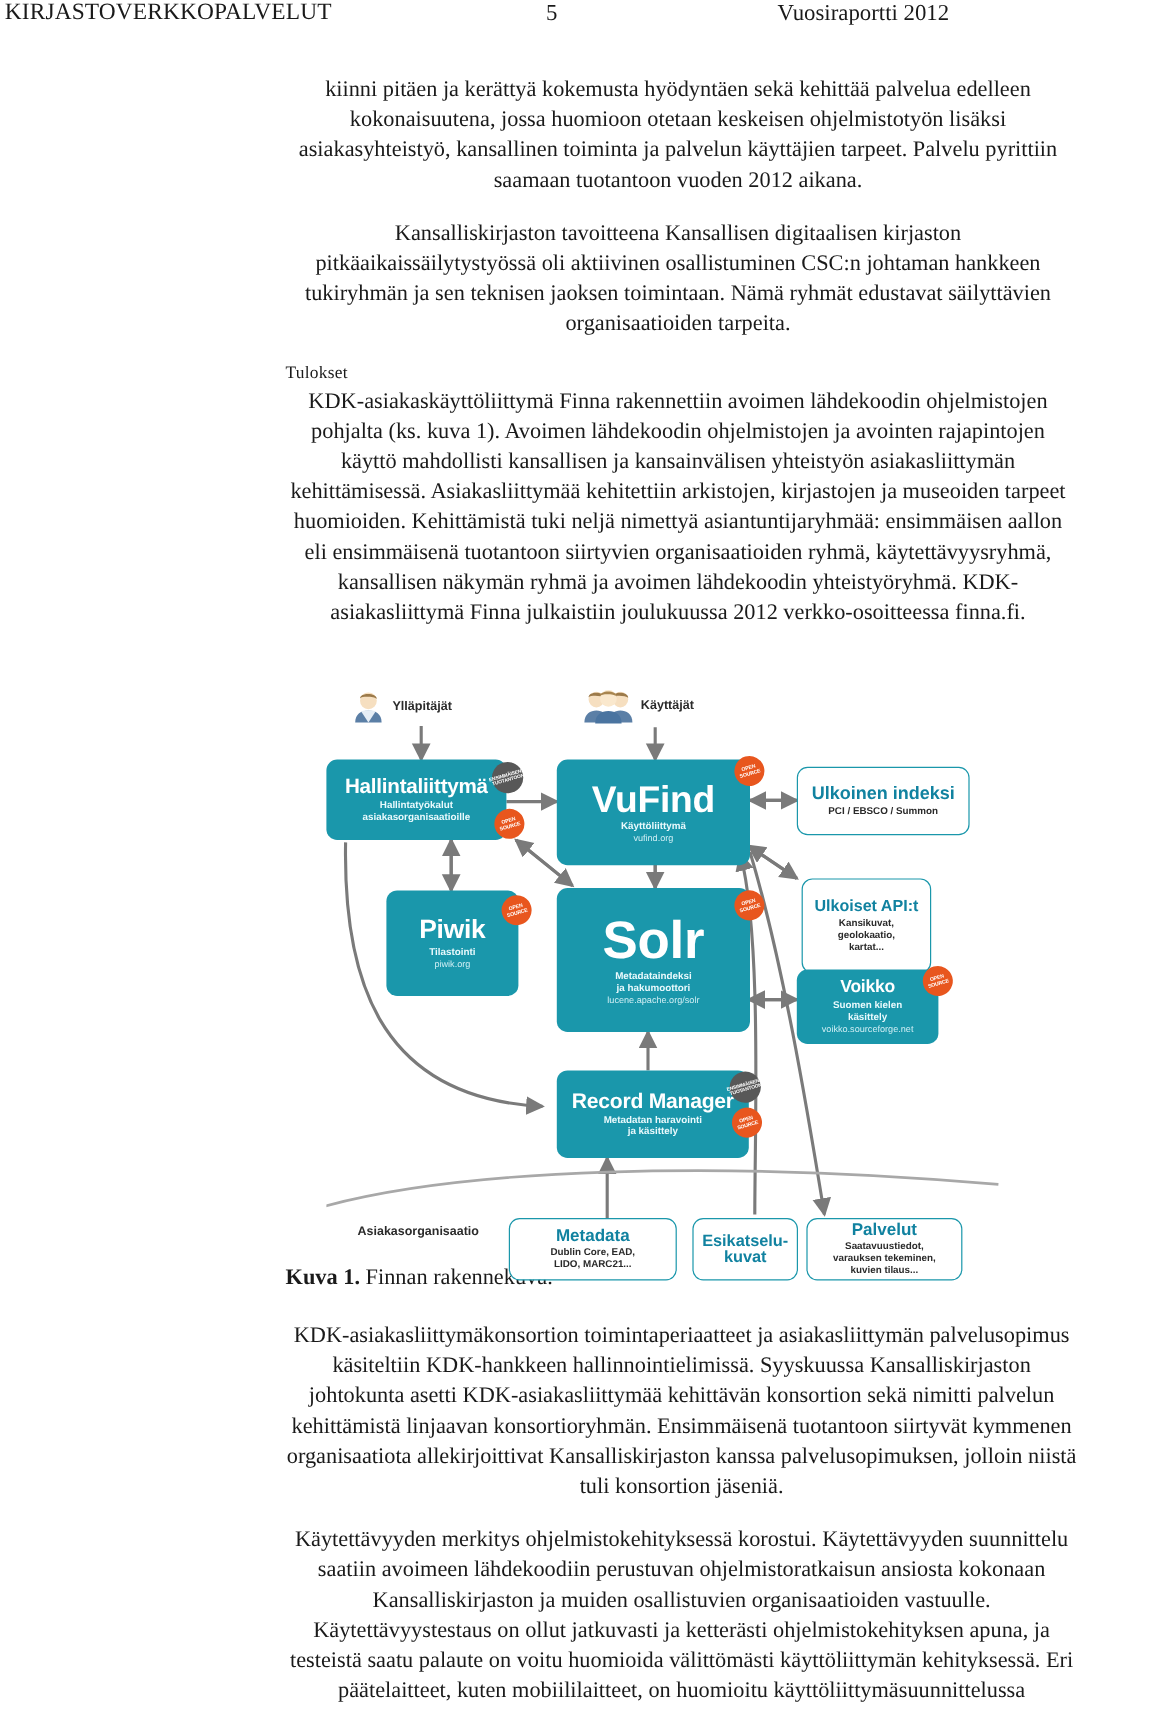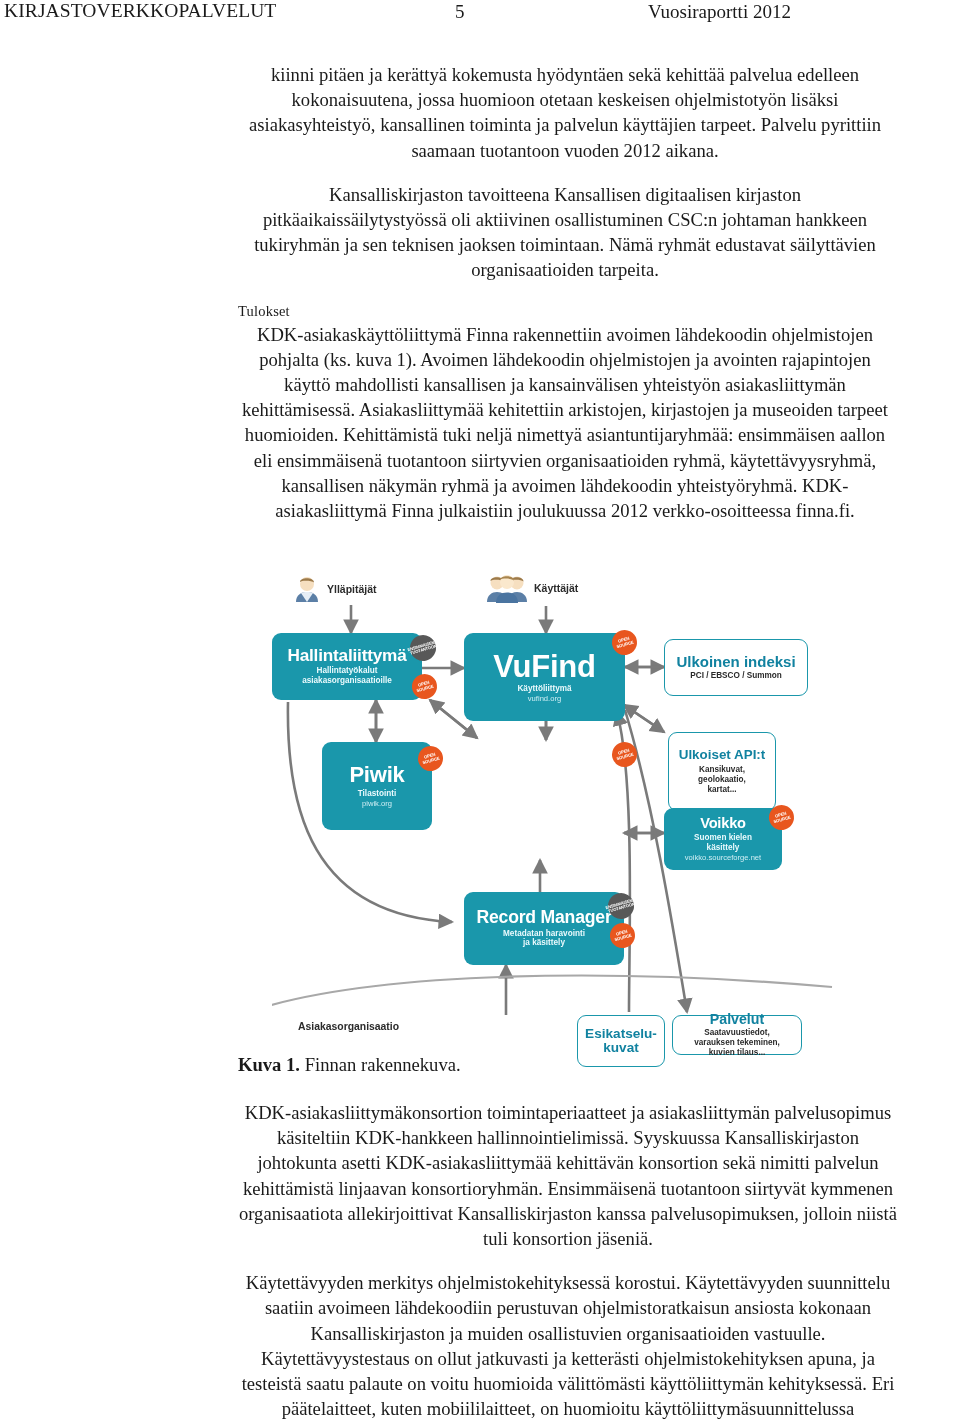--- a/index.html
+++ b/index.html
@@ -330,20 +330,26 @@
       <div class="t2">PCI / EBSCO / Summon</div>
     </div>
 
     <div class="node" style="left:50px; top:182px; width:110px; height:88px;">
       <div class="t1" style="font-size:22px;">Piwik</div>
       <div class="t2">Tilastointi</div>
       <div class="t3">piwik.org</div>
     </div>
     <div class="badge os" style="left:146px; top:186px;">OPEN SOURCE</div>
 
+    <div class="node" style="left:192px; top:180px; width:161px; height:120px;">
+      <div class="t1" style="font-size:44px;">Solr</div>
+      <div class="t2">Metadataindeksi</div>
+      <div class="t2" style="margin-top:0;">ja hakumoottori</div>
+      <div class="t3">lucene.apache.org/solr</div>
+    </div>
     <div class="badge os" style="left:340px; top:182px;">OPEN SOURCE</div>
 
     <div class="onode" style="left:396px; top:172px; width:108px; height:79px;">
       <div class="t1" style="font-size:13.4px;">Ulkoiset API:t</div>
       <div class="t2">Kansikuvat,</div>
       <div class="t2" style="margin-top:0;">geolokaatio,</div>
       <div class="t2" style="margin-top:0;">kartat...</div>
     </div>
 
     <div class="node" style="left:392px; top:248px; width:118px; height:62px;">
@@ -357,27 +363,32 @@
     <div class="node" style="left:192px; top:332px; width:160px; height:73px;">
       <div class="t1" style="font-size:17.6px;">Record Manager</div>
       <div class="t2">Metadatan haravointi</div>
       <div class="t2" style="margin-top:0;">ja käsittely</div>
     </div>
     <div class="badge prod" style="left:336px; top:333px;">ENSIMMÄISENÄ TUOTANTOON</div>
     <div class="badge os" style="left:338px; top:363px;">OPEN SOURCE</div>
 
     <div class="org-label" style="left:26px; top:461px;">Asiakasorganisaatio</div>
 
+    <div class="onode" style="left:152px; top:455px; width:140px; height:52px;">
+      <div class="t1" style="font-size:14.2px;">Metadata</div>
+      <div class="t2">Dublin Core, EAD,</div>
+      <div class="t2" style="margin-top:0;">LIDO, MARC21...</div>
+    </div>
 
     <div class="onode" style="left:305px; top:455px; width:88px; height:52px;">
       <div class="t1" style="font-size:13.6px;">Esikatselu-</div>
       <div class="t1" style="font-size:13.6px;">kuvat</div>
     </div>
 
-    <div class="onode" style="left:400px; top:455px; width:130px; height:40px;">
+    <div class="onode" style="left:400px; top:455px; width:130px; height:52px;">
       <div class="t1" style="font-size:14.2px;">Palvelut</div>
       <div class="t2">Saatavuustiedot,</div>
       <div class="t2" style="margin-top:0;">varauksen tekeminen,</div>
       <div class="t2" style="margin-top:0;">kuvien tilaus...</div>
     </div>
 
   </div>
 </div>
 
 <div class="caption">

